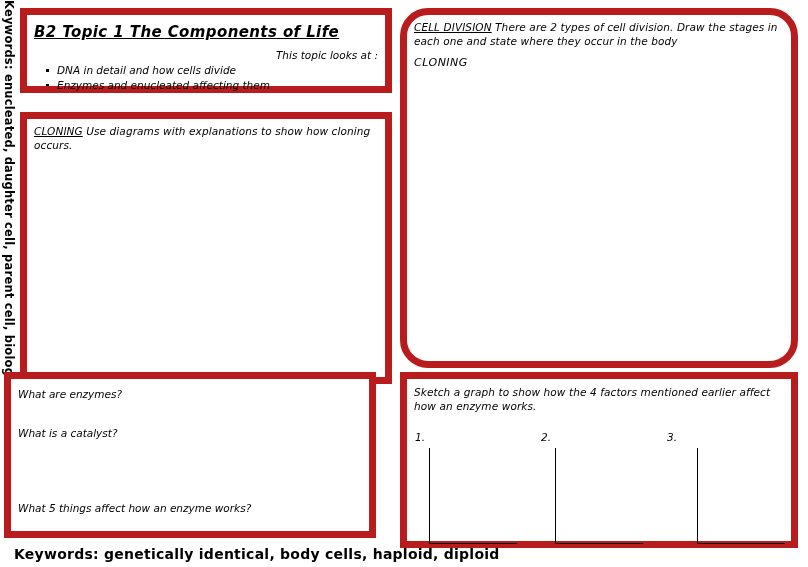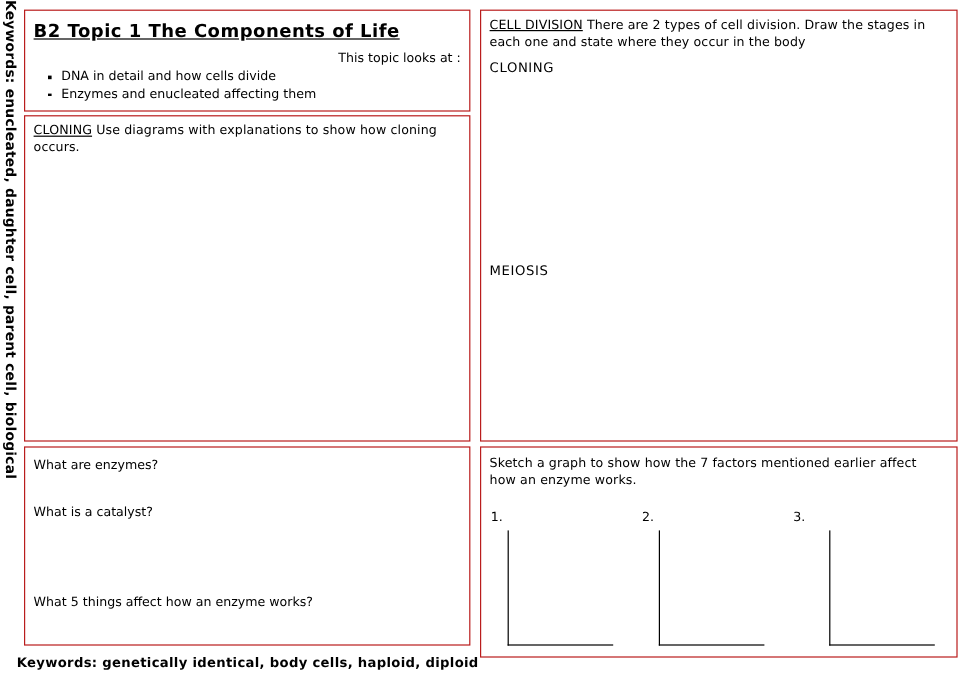--- a/index.html
+++ b/index.html
@@ -41,23 +41,24 @@
     font-size: 11.5px;
     font-weight: bold;
     letter-spacing: 0.2px;
     line-height: 18px;
     white-space: nowrap;
   }
 
   
   .panel {
     position: absolute;
-    border: 1px solid #b91c1c;
+    border: 7px solid #b91c1c;
     box-sizing: border-box;
     background: #ffffff;
+    font-style: italic;
   }
 
   .panel-inner {
     padding: 6px 7px 4px 7px;
   }
 
   .title {
     font-size: 15px;
     font-weight: bold;
     text-decoration: underline;
@@ -113,21 +114,21 @@
   .question {
     font-size: 10.5px;
     line-height: 14px;
   }
 
   
   .bottom-keywords {
     position: absolute;
     left: 14px;
     top: 546px;
-    font-size: 11px;
+    font-size: 14px;
     font-weight: bold;
     letter-spacing: 0.25px;
     white-space: nowrap;
   }
 
   
   .axis-group {
     position: absolute;
   }
   .axis-num {
@@ -159,51 +160,50 @@
     <div class="panel-inner">
       <div class="title">B2 Topic 1 The Components of Life</div>
       <div class="intro-line">This topic looks at :</div>
       <ul class="bullets">
         <li>DNA in detail and how cells divide</li>
         <li>Enzymes and enucleated affecting them</li>
       </ul>
     </div>
   </div>
 
-  <div class="panel" style="left:20px; top:96px; width:372px; height:272px;">
+  <div class="panel" style="left:20px; top:112px; width:372px; height:272px;">
     <div class="panel-inner">
       <div class="body-text">
         <span class="u-head">CLONING</span>
         <span>Use diagrams with explanations to show how cloning occurs.</span>
       </div>
     </div>
   </div>
 
-  <div class="panel" style="left:400px; top:8px; width:398px; height:360px;">
+  <div class="panel" style="left:400px; top:8px; width:398px; height:360px;border-radius:28px;">
     <div class="panel-inner">
       <div class="body-text">
         <span class="u-head">CELL DIVISION</span>
         <span>There are 2 types of cell division. Draw the stages in each one and state where they occur in the body</span>
       </div>
       <div class="sub-label" style="margin-top:8px;">CLONING</div>
-      <div class="sub-label" style="margin-top:155px;">MEIOSIS</div>
-    </div>
-  </div>
-
-  <div class="panel" style="left:20px; top:372px; width:372px; height:166px;">
+    </div>
+  </div>
+
+  <div class="panel" style="left:4px; top:372px; width:372px; height:166px;">
     <div class="panel-inner" style="padding-top:8px;">
       <div class="question" style="margin-bottom:25px;">What are enzymes?</div>
       <div class="question" style="margin-bottom:61px;">What is a catalyst?</div>
       <div class="question">What 5 things affect how an enzyme works?</div>
     </div>
   </div>
 
   <div class="panel" style="left:400px; top:372px; width:398px; height:176px;">
     <div class="panel-inner" style="padding-top:7px;">
-      <div class="body-text" style="width:358px;">Sketch a graph to show how the 7 factors mentioned earlier affect how an enzyme works.</div>
+      <div class="body-text" style="width:358px;">Sketch a graph to show how the 4 factors mentioned earlier affect how an enzyme works.</div>
     </div>
 
     <div class="axis-group" style="left:8px; top:52px; width:110px; height:112px;">
       <div class="axis-num" style="left:0px; top:0px;">1.</div>
       <div class="axis-v" style="left:14px; top:17px; height:96px;"></div>
       <div class="axis-h" style="left:14px; top:112px; width:88px;"></div>
     </div>
 
     <div class="axis-group" style="left:134px; top:52px; width:110px; height:112px;">
       <div class="axis-num" style="left:0px; top:0px;">2.</div>

